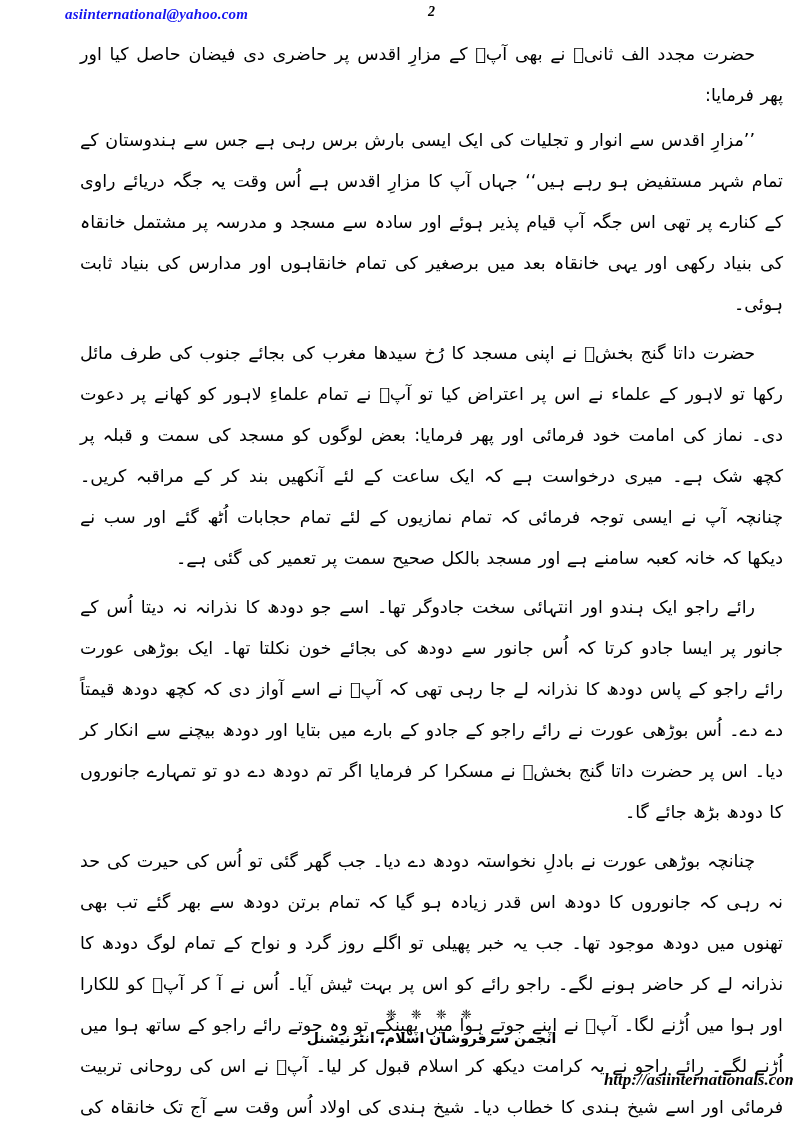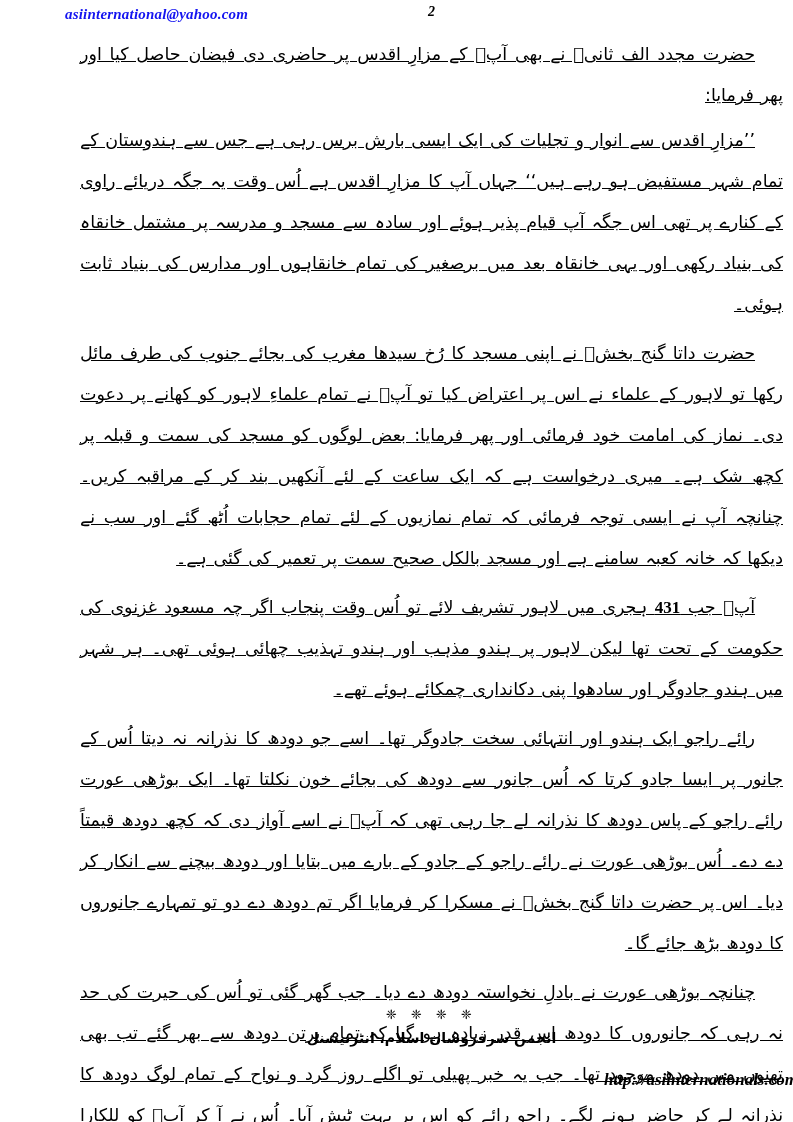--- a/index.html
+++ b/index.html
@@ -52,21 +52,20 @@
   }
 
   
   .body-area {
     position: absolute;
     top: 34px;
     left: 45px;
     width: 703px;
     height: 960px;
     direction: rtl;
-    text-decoration: underline;
   }
   .para {
     font-family: "DejaVu Sans", "Liberation Sans", sans-serif;
     font-size: 17.5px;
     line-height: 41px;
     color: #000000;
     text-align: justify;
     text-justify: inter-word;
     margin: 0 0 8px 0;
     text-indent: 28px;
@@ -155,21 +154,20 @@
   </div>
 
   <div class="body-area">
 
     <p class="para tight">حضرت مجدد الف ثانیؒ نے بھی آپؒ کے مزارِ اقدس پر حاضری دی فیضان حاصل کیا اور پھر فرمایا:</p>
 
     <p class="para">’’مزارِ اقدس سے انوار و تجلیات کی ایک ایسی بارش برس رہی ہے جس سے ہندوستان کے تمام شہر مستفیض ہو رہے ہیں‘‘ جہاں آپ کا مزارِ اقدس ہے اُس وقت یہ جگہ دریائے راوی کے کنارے پر تھی اس جگہ آپ قیام پذیر ہوئے اور سادہ سے مسجد و مدرسہ پر مشتمل خانقاہ کی بنیاد رکھی اور یہی خانقاہ بعد میں برصغیر کی تمام خانقاہوں اور مدارس کی بنیاد ثابت ہوئی۔</p>
 
     <p class="para">حضرت داتا گنج بخشؒ نے اپنی مسجد کا رُخ سیدھا مغرب کی بجائے جنوب کی طرف مائل رکھا تو لاہور کے علماء نے اس پر اعتراض کیا تو آپؒ نے تمام علماءِ لاہور کو کھانے پر دعوت دی۔ نماز کی امامت خود فرمائی اور پھر فرمایا: بعض لوگوں کو مسجد کی سمت و قبلہ پر کچھ شک ہے۔ میری درخواست ہے کہ ایک ساعت کے لئے آنکھیں بند کر کے مراقبہ کریں۔ چنانچہ آپ نے ایسی توجہ فرمائی کہ تمام نمازیوں کے لئے تمام حجابات اُٹھ گئے اور سب نے دیکھا کہ خانہ کعبہ سامنے ہے اور مسجد بالکل صحیح سمت پر تعمیر کی گئی ہے۔</p>
 
-    <p class="para"><span>آپؒ جب </span><span class="num">431</span><span> ہجری میں لاہور تشریف لائے تو اُس وقت پنجاب اگر چہ مسعود غزنوی کی حکومت کے تحت تھا لیکن لاہور پر ہندو مذہب اور ہندو تہذیب چھائی ہوئی تھی۔ ہر شہر میں ہندو جادوگر اور سادھوا پنی دکانداری چمکائے ہوئے تھے۔</span></p>
 
     <p class="para">رائے راجو ایک ہندو اور انتہائی سخت جادوگر تھا۔ اسے جو دودھ کا نذرانہ نہ دیتا اُس کے جانور پر ایسا جادو کرتا کہ اُس جانور سے دودھ کی بجائے خون نکلتا تھا۔ ایک بوڑھی عورت رائے راجو کے پاس دودھ کا نذرانہ لے جا رہی تھی کہ آپؒ نے اسے آواز دی کہ کچھ دودھ قیمتاً دے دے۔ اُس بوڑھی عورت نے رائے راجو کے جادو کے بارے میں بتایا اور دودھ بیچنے سے انکار کر دیا۔ اس پر حضرت داتا گنج بخشؒ نے مسکرا کر فرمایا اگر تم دودھ دے دو تو تمہارے جانوروں کا دودھ بڑھ جائے گا۔</p>
 
     <p class="para"><span>چنانچہ بوڑھی عورت نے بادلِ نخواستہ دودھ دے دیا۔ جب گھر گئی تو اُس کی حیرت کی حد نہ رہی کہ جانوروں کا دودھ اس قدر زیادہ ہو گیا کہ تمام برتن دودھ سے بھر گئے تب بھی تھنوں میں دودھ موجود تھا۔ جب یہ خبر پھیلی تو اگلے روز گرد و نواح کے تمام لوگ دودھ کا نذرانہ لے کر حاضر ہونے لگے۔ راجو رائے کو اس پر بہت ٹیش آیا۔ اُس نے آ کر آپؒ کو للکارا اور ہوا میں اُڑنے لگا۔ آپؒ نے اپنے جوتے ہوا میں پھینکے تو وہ جوتے رائے راجو کے ساتھ ہوا میں اُڑنے لگے۔ رائے راجو نے یہ کرامت دیکھ کر اسلام قبول کر لیا۔ آپؒ نے اس کی روحانی تربیت فرمائی اور اسے شیخ ہندی کا خطاب دیا۔ شیخ ہندی کی اولاد اُس وقت سے آج تک خانقاہ کی خدمت کے فرائض انجام دے رہی ہے۔</span> </p>
 
   </div>
 
   <div class="ornament-row">❈ ❈ ❈ ❈</div>
 
   <div class="signature">انجمن سرفروشان اسلام، انٹرنیشنل</div>

